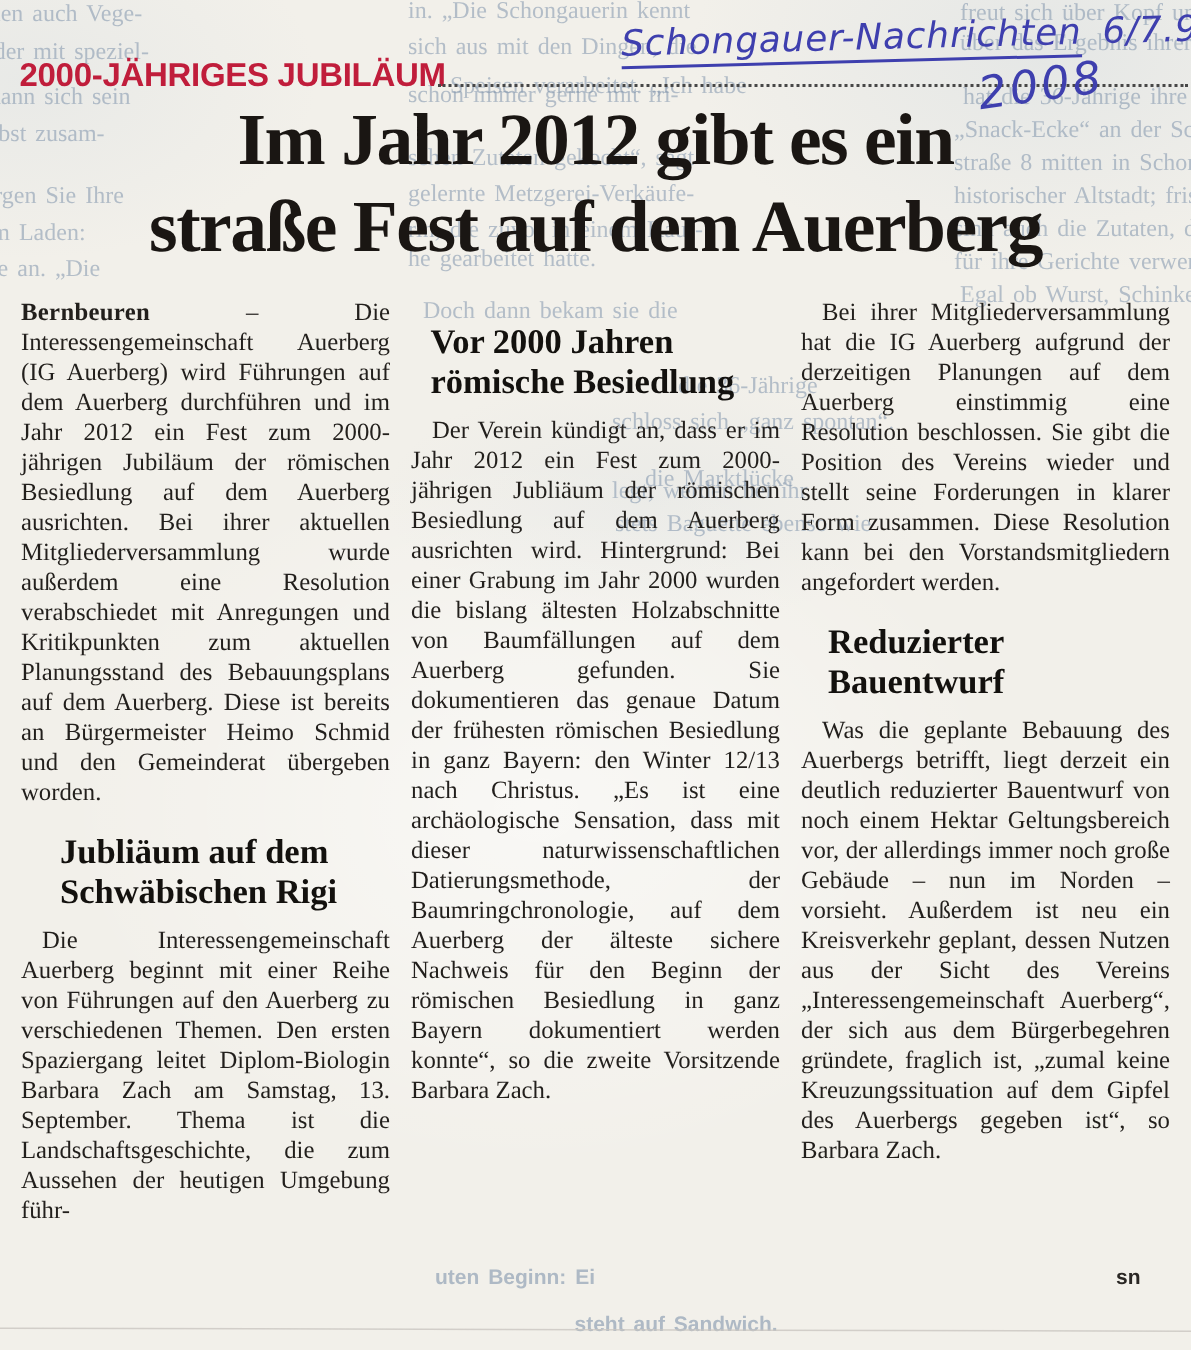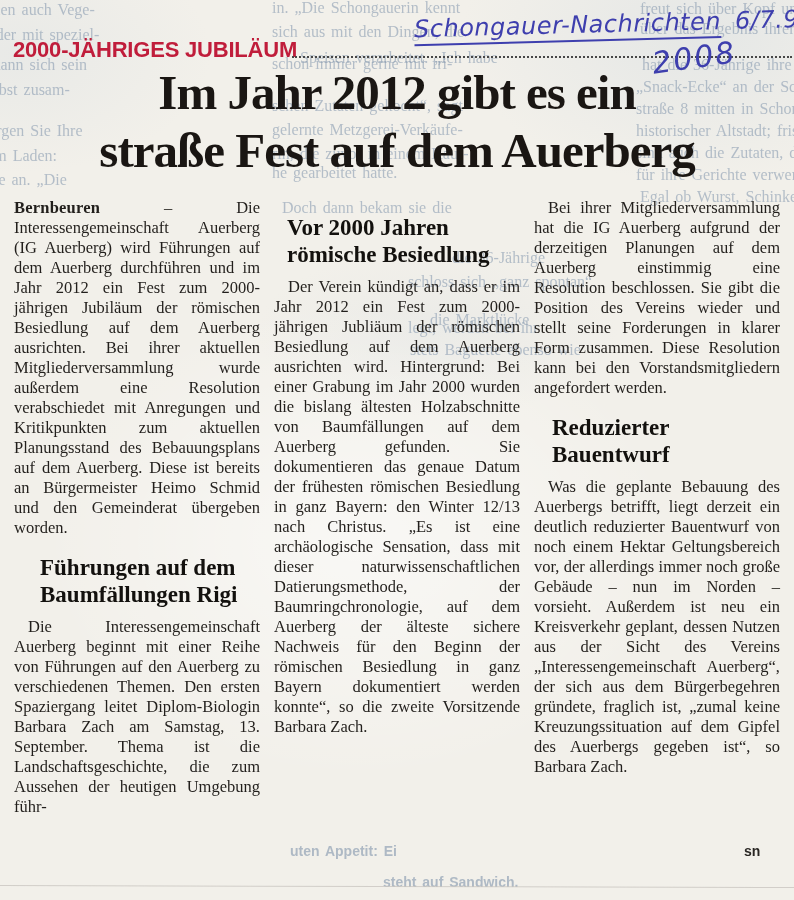--- a/index.html
+++ b/index.html
@@ -112,21 +112,21 @@
       <span class="bleed" style="left: 636px; top: 101px;">straße 8 mitten in Schongaus</span>
       <span class="bleed" style="left: 636px; top: 123px;">historischer Altstadt; frisch</span>
       <span class="bleed" style="left: 636px; top: 145px;">sind auch die Zutaten, die sie</span>
       <span class="bleed" style="left: 636px; top: 167px;">für ihre Gerichte verwendet.</span>
       <span class="bleed" style="left: 640px; top: 189px;">Egal ob Wurst, Schinken,</span>
       <span class="bleed" style="left: 452px; top: 250px;">die 36-Jährige</span>
       <span class="bleed" style="left: 408px; top: 274px;">schloss sich „ganz spontan“.</span>
       <span class="bleed" style="left: 430px; top: 312px;">die Marktlücke</span>
       <span class="bleed" style="left: 408px; top: 320px; text-align: center;">legt, werden bei ihr</span>
       <span class="bleed" style="left: 410px; top: 342px;">stets Baguette ebenso wie</span>
-      <span class="bleed bold" style="left: 290px; top: 843px;">uten Appetit: Ei</span>
+      <span class="bleed bold" style="left: 290px; top: 843px;">uten Beginn: Ei</span>
       <span class="bleed bold" style="left: 383px; top: 843px; margin-top: 31px;">steht auf Sandwich.</span>
     </div>
 
   <div class="kicker">2000-JÄHRIGES JUBILÄUM</div>
 
   <div class="dotted-line"></div>
 
   <div class="handwriting">
     <span class="hw-name">Schongauer-Nachrichten</span><span class="hw-date">6/7.9.</span>
   </div>
@@ -134,21 +134,21 @@
 
   <h1 class="headline">
     <span class="hl-line">Im Jahr 2012 gibt es ein</span>
     <span class="hl-line">straße Fest auf dem Auerberg</span>
   </h1>
 
   <div class="columns">
 
     <div class="col">
       <p class="par"><b class="lead">Bernbeuren</b><span> – Die Interessengemeinschaft Auerberg (IG Auerberg) wird Führungen auf dem Auerberg durchführen und im Jahr 2012 ein Fest zum 2000-jährigen Jubiläum der römischen Besiedlung auf dem Auerberg ausrichten. Bei ihrer aktuellen Mitgliederversammlung wurde außerdem eine Resolution verabschiedet mit Anregungen und Kritikpunkten zum aktuellen Planungsstand des Bebauungsplans auf dem Auerberg. Diese ist bereits an Bürgermeister Heimo Schmid und den Gemeinderat übergeben worden.</span></p>
-      <h2 class="subhead">Führungen auf dem Baumfällungen Rigi</h2>
+      <h2 class="subhead">Jubliäum auf dem Schwäbischen Rigi</h2>
       <p class="par indent">Die Interessengemeinschaft Auerberg beginnt mit einer Reihe von Führungen auf den Auerberg zu verschiedenen Themen. Den ersten Spaziergang leitet Diplom-Biologin Barbara Zach am Samstag, 13. September. Thema ist die Landschaftsgeschichte, die zum Aussehen der heutigen Umgebung führ-</p>
     </div>
 
     <div class="col">
       <h2 class="subhead">Vor 2000 Jahren römische Besiedlung</h2>
       <p class="par indent">Der Verein kündigt an, dass er im Jahr 2012 ein Fest zum 2000-jährigen Jubliäum der römischen Besiedlung auf dem Auerberg ausrichten wird. Hintergrund: Bei einer Grabung im Jahr 2000 wurden die bislang ältesten Holzabschnitte von Baumfällungen auf dem Auerberg gefunden. Sie dokumentieren das genaue Datum der frühesten römischen Besiedlung in ganz Bayern: den Winter 12/13 nach Christus. „Es ist eine archäologische Sensation, dass mit dieser naturwissenschaftlichen Datierungsmethode, der Baumringchronologie, auf dem Auerberg der älteste sichere Nachweis für den Beginn der römischen Besiedlung in ganz Bayern dokumentiert werden konnte“, so die zweite Vorsitzende Barbara Zach.</p>
     </div>
 
     <div class="col">
       <p class="par indent">Bei ihrer Mitgliederversammlung hat die IG Auerberg aufgrund der derzeitigen Planungen auf dem Auerberg einstimmig eine Resolution beschlossen. Sie gibt die Position des Vereins wieder und stellt seine Forderungen in klarer Form zusammen. Diese Resolution kann bei den Vorstandsmitgliedern angefordert werden.</p>

